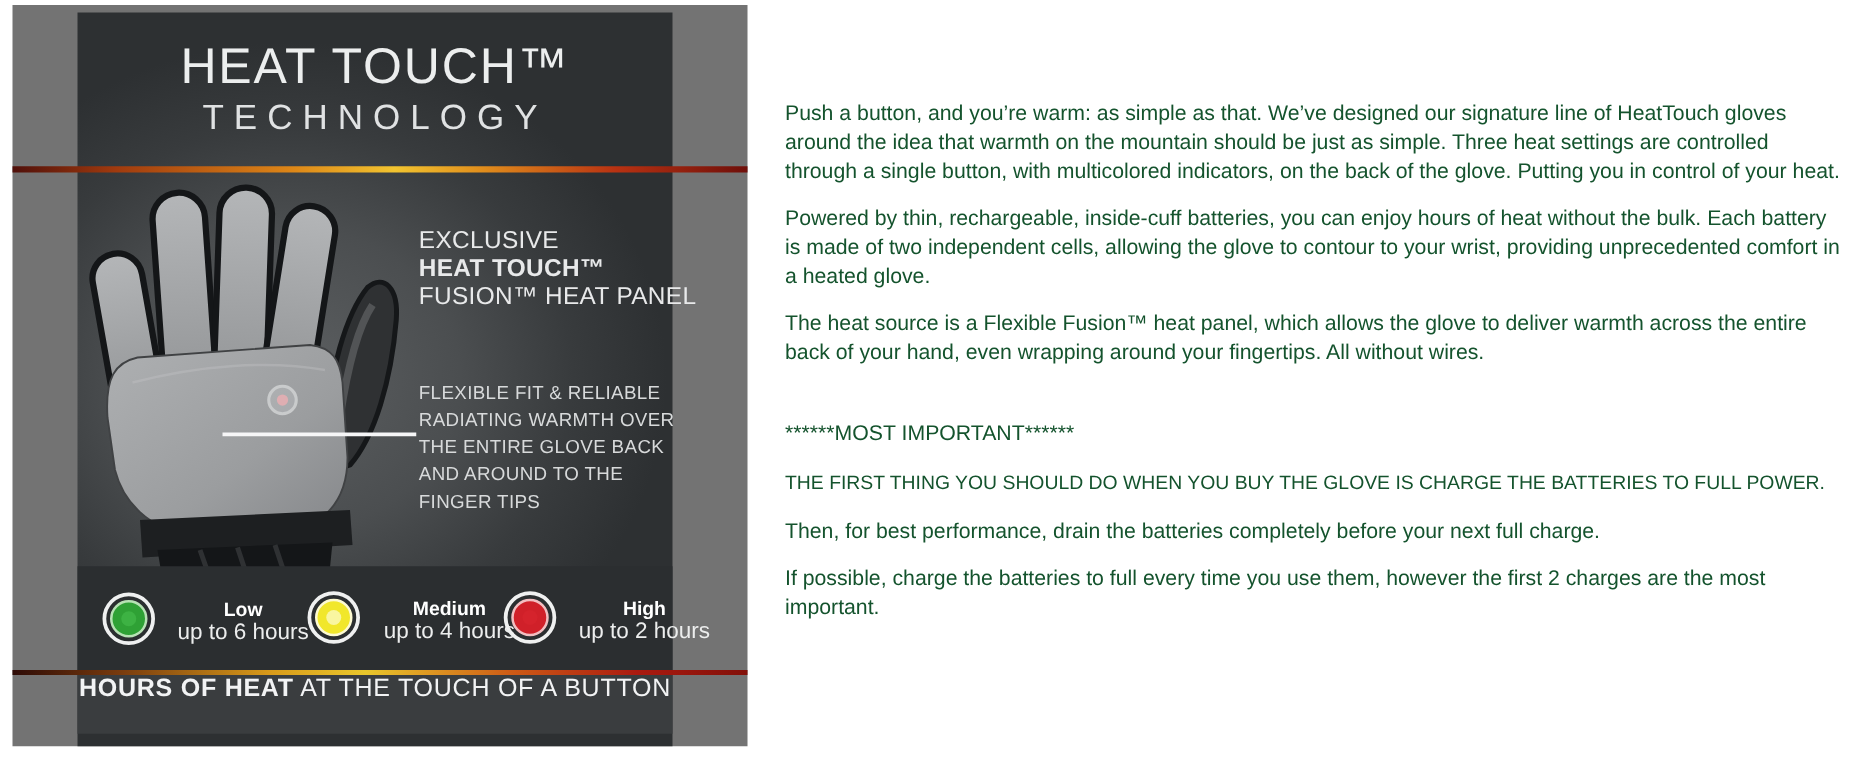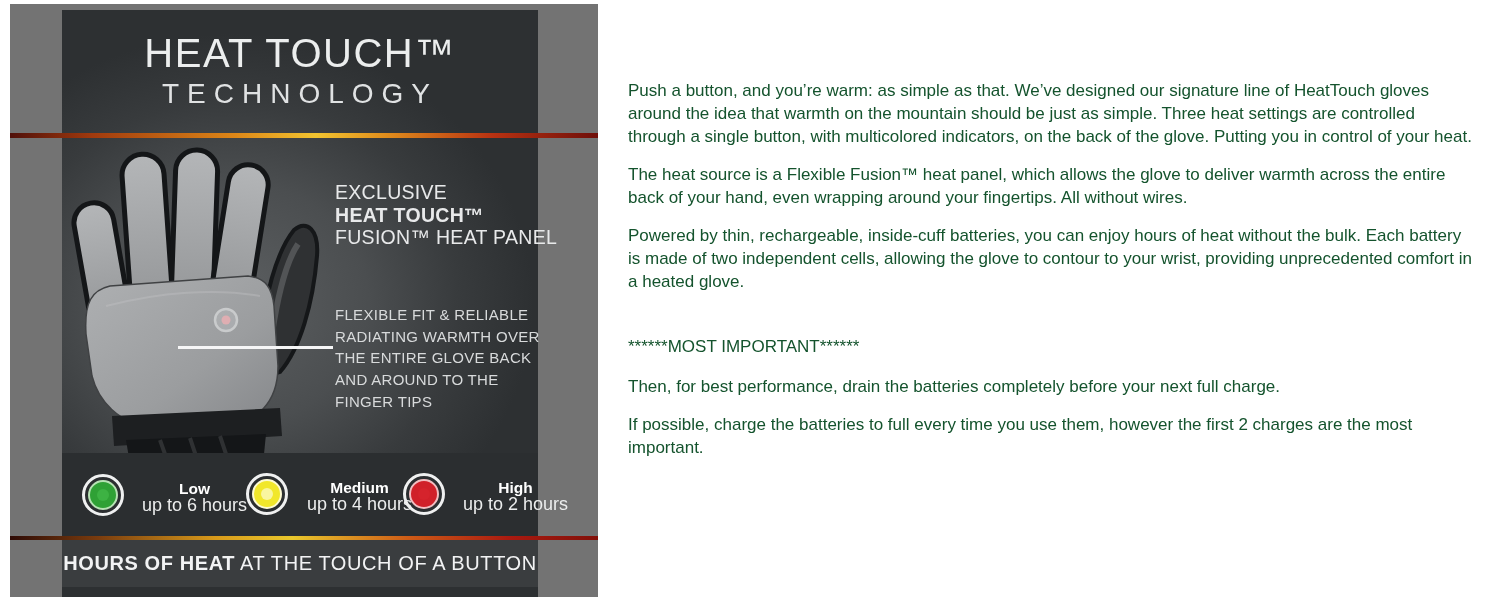--- a/index.html
+++ b/index.html
@@ -29,21 +29,21 @@
   .ind-circle{position:absolute;width:36px;height:36px;border:3px solid #eff0f0;border-radius:50%;
     display:flex;align-items:center;justify-content:center;z-index:3;}
   .ind-fill{width:26px;height:26px;border-radius:50%;border:2px solid;display:flex;align-items:center;justify-content:center;}
   .ind-core{width:12px;height:12px;border-radius:50%;}
   .ind-low{left:72px;top:470px;} .ind-medium{left:236px;top:469px;} .ind-high{left:393px;top:469px;}
   .ind-label{position:absolute;z-index:3;color:#ffffff;}
   .ind-label .name{font-weight:bold;font-size:15.5px;line-height:16px;text-align:center;}
   .ind-label .dur{font-size:18px;line-height:17px;color:#eceded;}
   .lab-low{left:132px;top:477px;} .lab-medium{left:297px;top:476px;} .lab-high{left:453px;top:476px;}
   .band{position:absolute;left:52px;top:536px;width:476px;height:47px;background:#3a3d3f;z-index:2;
-    display:flex;align-items:center;justify-content:center;color:#f2f3f4;font-size:20px;letter-spacing:.6px;}
+    display:flex;align-items:flex-start;justify-content:center;color:#f2f3f4;font-size:20px;letter-spacing:.6px;}
   .band span{white-space:pre;}
   .band .b{font-weight:bold;}
   
   .desc{position:absolute;left:628px;top:79px;width:845px;color:#14532d;font-size:17px;line-height:23px;}
   .desc p{margin:0 0 15px 0;}
   .desc .highlight{text-align:left;margin:42px 0 17px 0;}
   .desc .caps{white-space:nowrap;font-size:15.5px;}
 </style>
 </head>
 <body>
@@ -134,18 +134,19 @@
   </div>
 
   <div class="band">
     <span class="b">HOURS OF HEAT</span>
       <span> AT THE TOUCH OF A BUTTON</span>
   </div>
 </div>
 
 <div class="desc">
   <p>Push a button, and you’re warm: as simple as that. We’ve designed our signature line of HeatTouch gloves around the idea that warmth on the mountain should be just as simple. Three heat settings are controlled through a single button, with multicolored indicators, on the back of the glove.  Putting you in control of your heat.</p>
+  <p>Powered by thin, rechargeable, inside-cuff batteries, you can enjoy hours of heat without the bulk. Each battery is made of two independent cells, allowing the glove to contour to your wrist, providing unprecedented comfort in a heated glove.</p>
   <p>The heat source is a Flexible Fusion™ heat panel, which allows the glove to deliver warmth across the entire back of your hand, even wrapping around your fingertips. All without wires.</p>
-  <p>Powered by thin, rechargeable, inside-cuff batteries, you can enjoy hours of heat without the bulk. Each battery is made of two independent cells, allowing the glove to contour to your wrist, providing unprecedented comfort in a heated glove.</p>
   <p class="highlight">******MOST IMPORTANT******</p>
+  <p class="caps">THE FIRST THING YOU SHOULD DO WHEN YOU BUY THE GLOVE IS CHARGE THE BATTERIES TO FULL POWER.</p>
   <p>Then, for best performance, drain the batteries completely before your next full charge.</p>
   <p>If possible, charge the batteries to full every time you use them, however the first 2 charges are the most important.</p>
 </div>
 
 </body></html>

